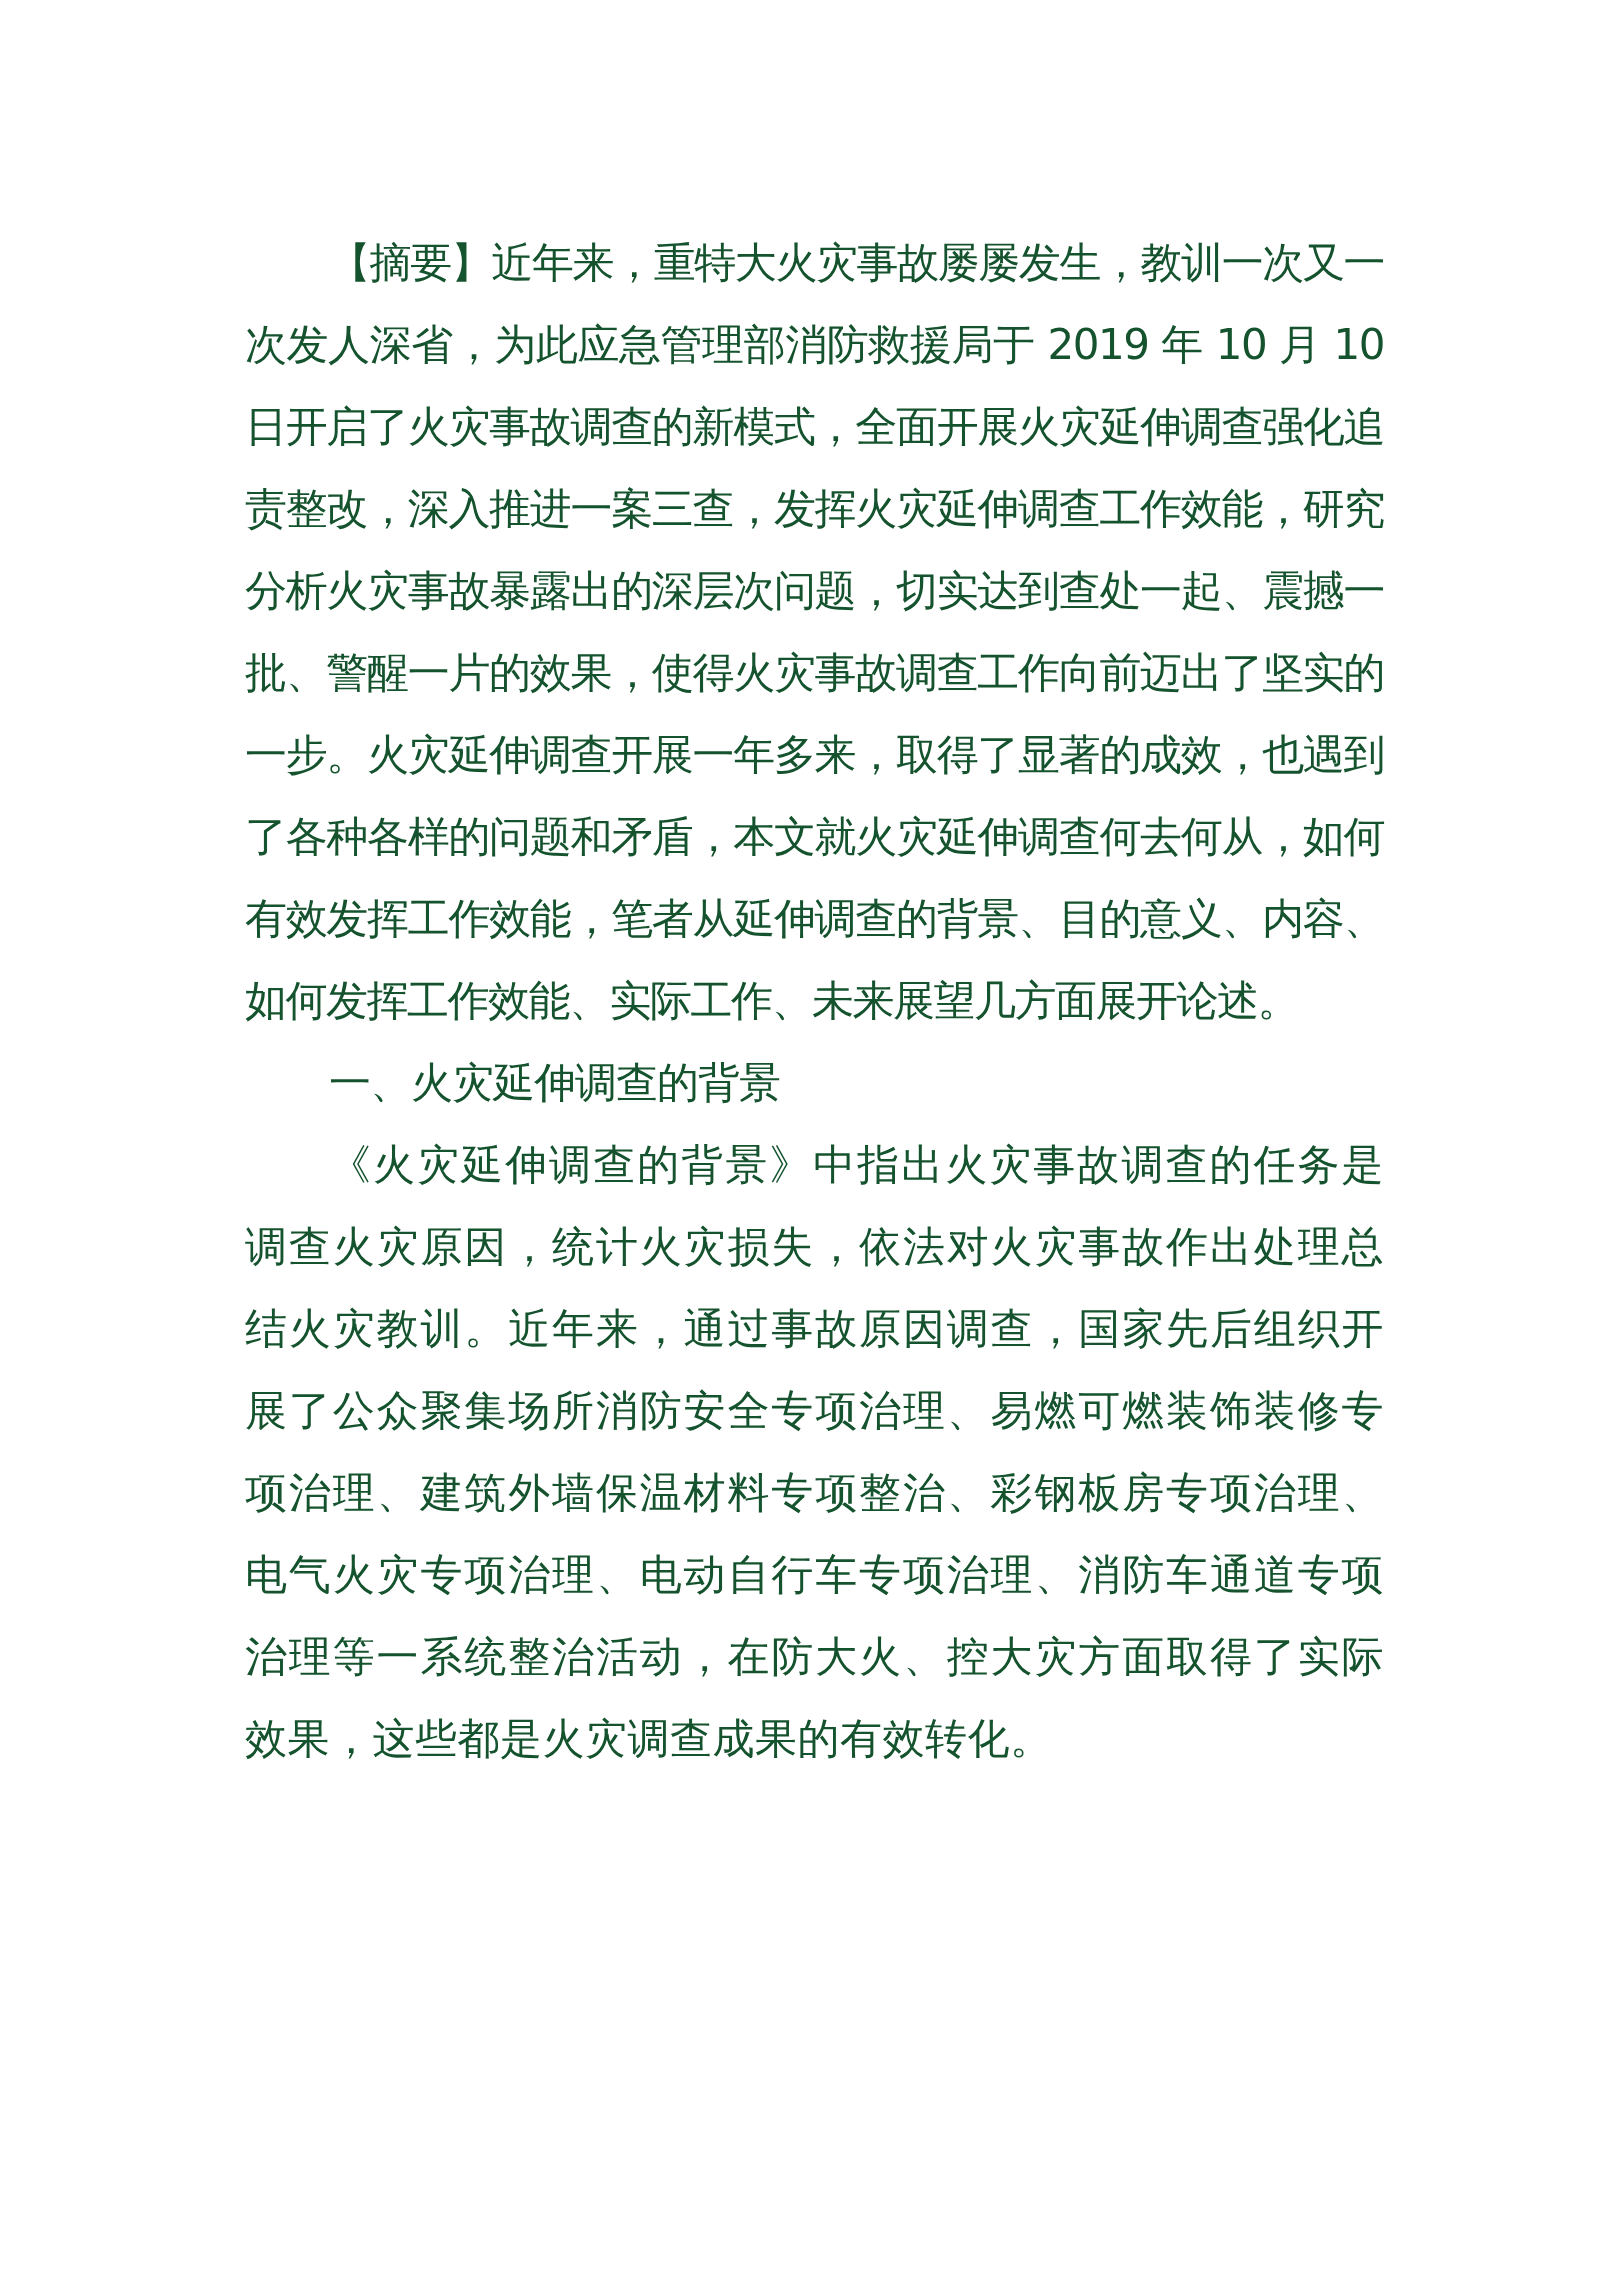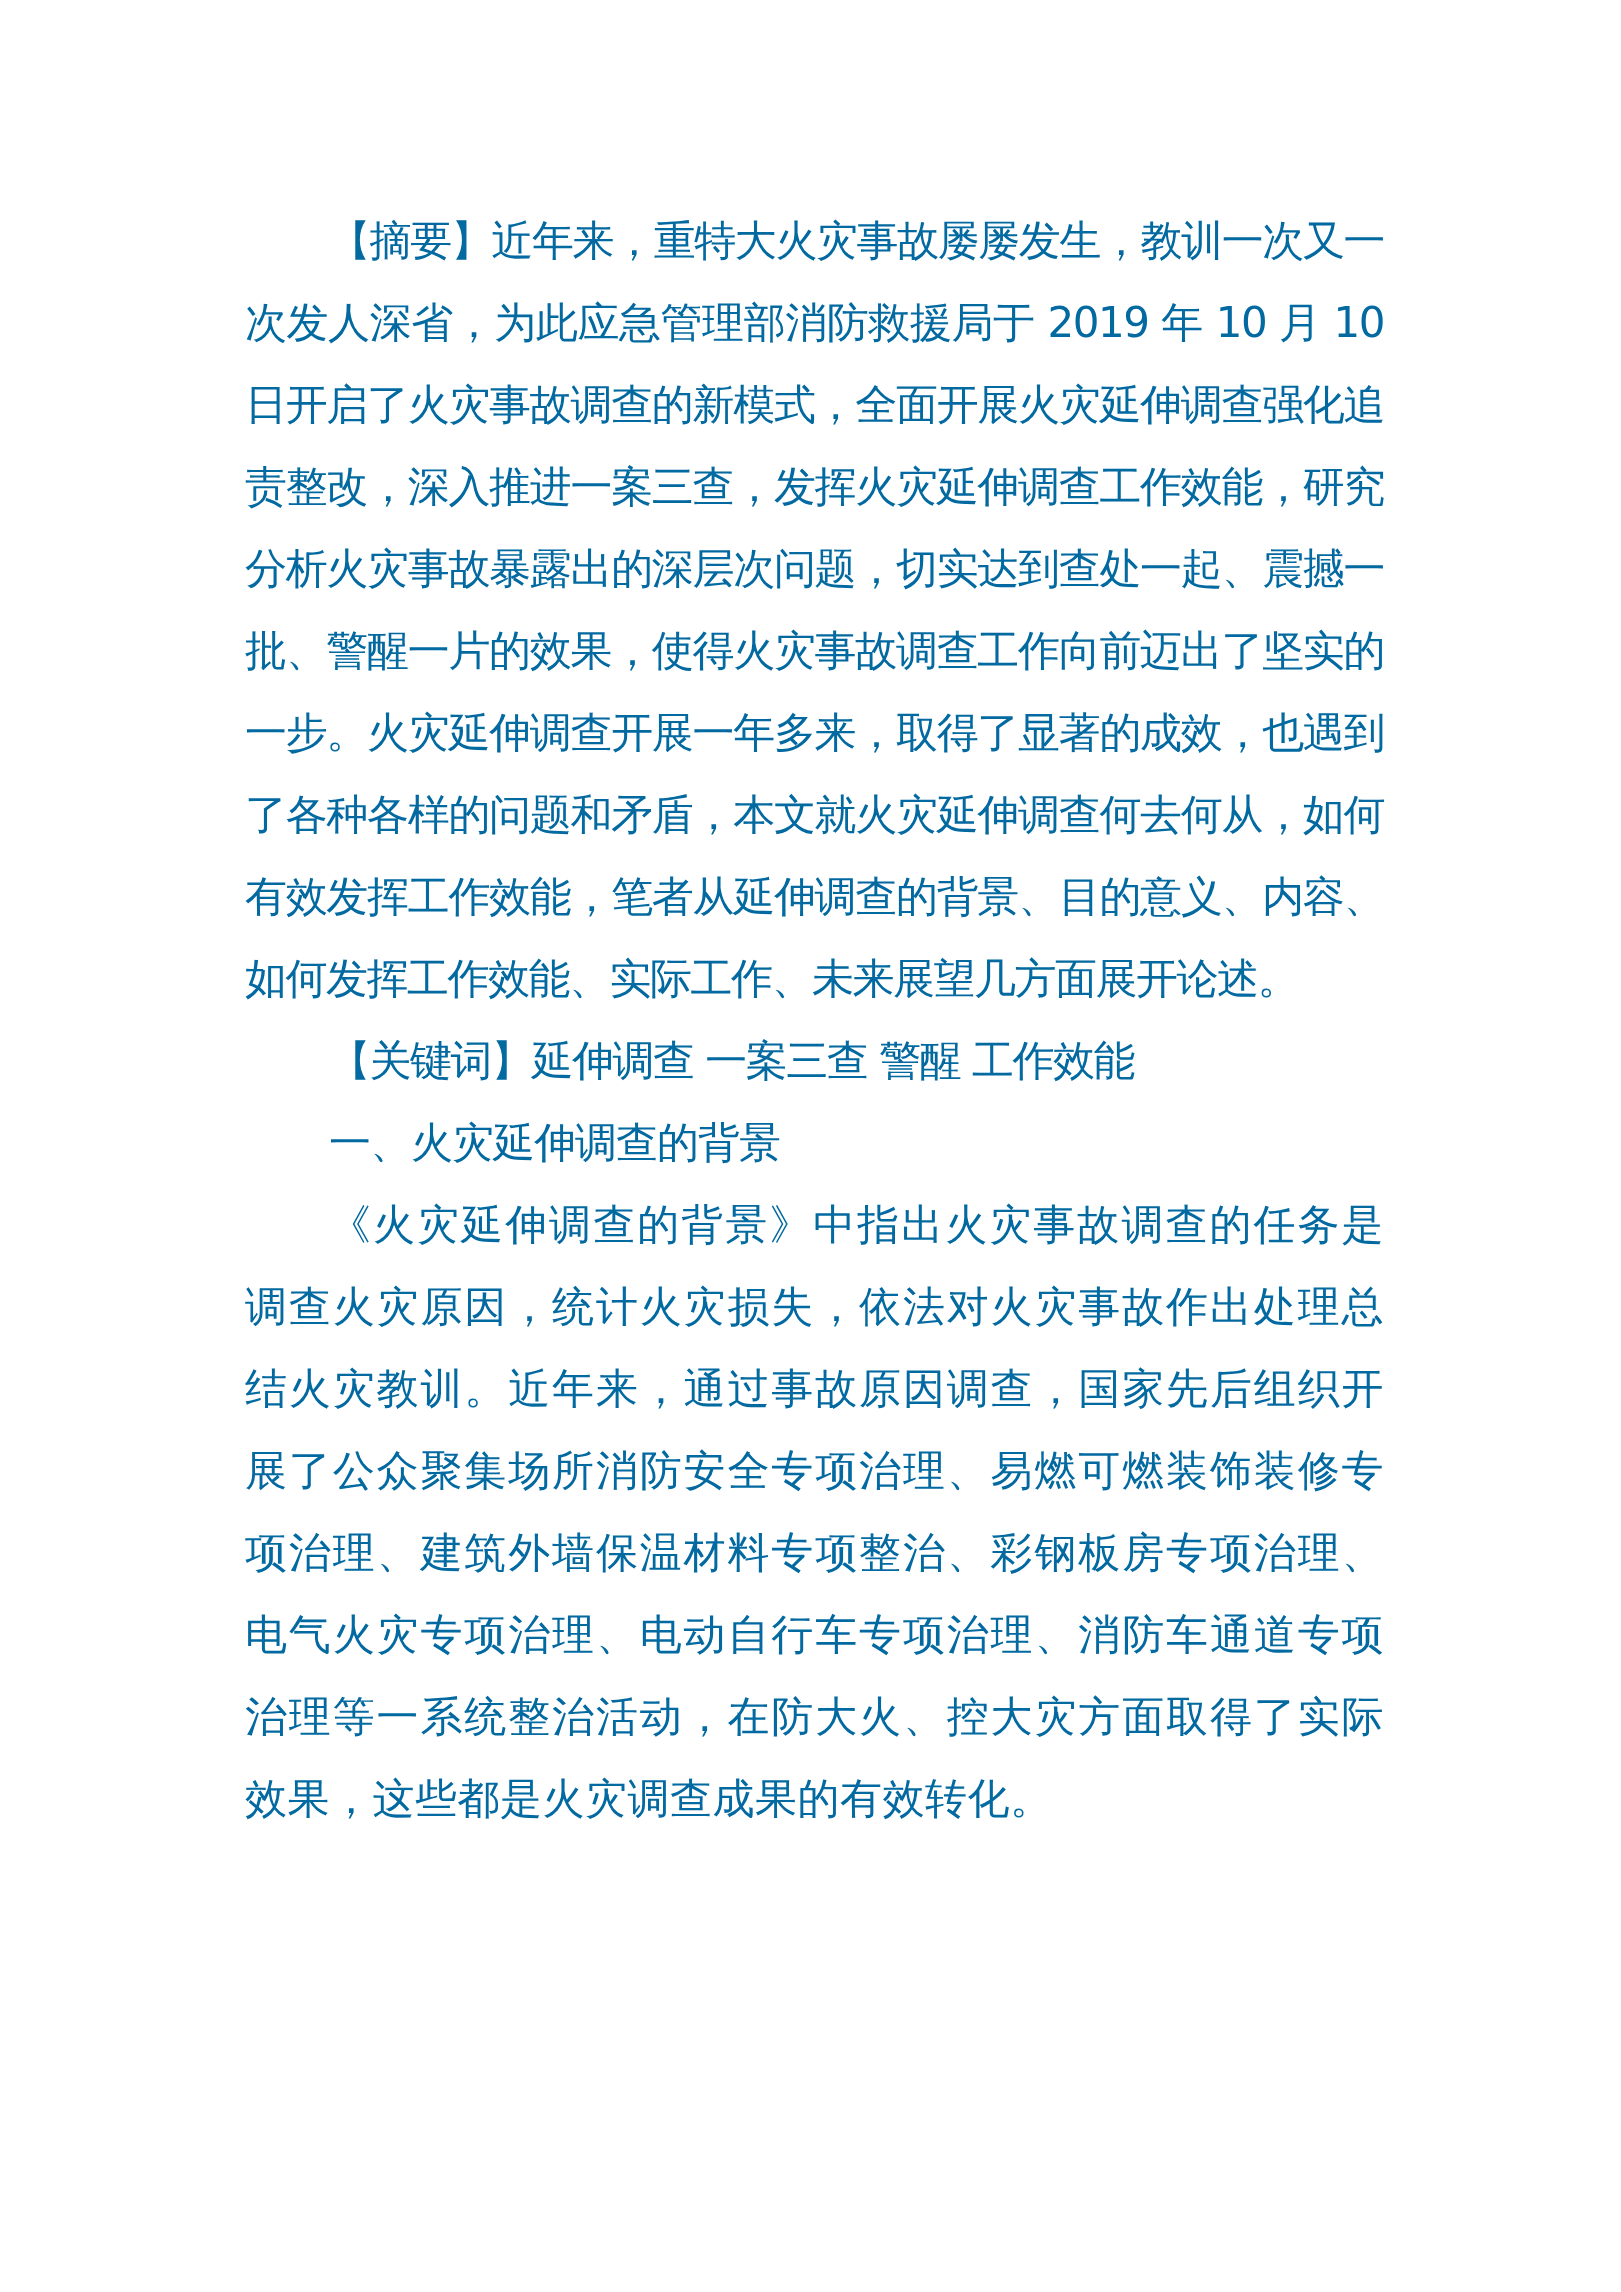--- a/index.html
+++ b/index.html
@@ -1,22 +1,22 @@
 <!DOCTYPE html>
 <html><head>
 <meta charset="utf-8">
 <style>
   html, body { margin: 0; padding: 0; background: #ffffff; }
   body { width: 1621px; height: 2293px; position: relative; overflow: hidden; }
   .page {
     position: absolute;
     left: 245px;
-    top: 200px;
+    top: 222px;
     width: 1139px;
-    color: #0369a1;
+    color: #14532d;
   }
   .para {
     margin: 0;
     font-size: 42px;
     line-height: 82px;
     text-align: justify;
     text-align-last: left;
     word-break: break-all;
   }
   .sans { font-family: "DejaVu Sans", "Liberation Sans", sans-serif; letter-spacing: -1.5px; }
@@ -24,20 +24,19 @@
   .indent { text-indent: 84px; }
   .kw { font-family: "DejaVu Sans", "Liberation Sans", sans-serif; letter-spacing: -1.5px; }
   .heading { font-family: "DejaVu Sans", "Liberation Sans", sans-serif; letter-spacing: -1px; }
 </style>
 </head>
 <body>
 
 <div class="page">
   <p class="para sans indent"><span>【摘要】</span><span>近年来，重特大火灾事故屡屡发生，教训一次又一次发人深省，为此应急管理部消防救援局于 2019 年 10 月 10 日开启了火灾事故调查的新模式，全面开展火灾延伸调查强化追责整改，深入推进一案三查，发挥火灾延伸调查工作效能，研究分析火灾事故暴露出的深层次问题，切实达到查处一起、震撼一批、警醒一片的效果，使得火灾事故调查工作向前迈出了坚实的一步。火灾延伸调查开展一年多来，取得了显著的成效，也遇到了各种各样的问题和矛盾，本文就火灾延伸调查何去何从，如何有效发挥工作效能，笔者从延伸调查的背景、目的意义、内容、如何发挥工作效能、实际工作、未来展望几方面展开论述。</span></p>
 
-  <p class="para kw indent"><span>【关键词】</span><span>延伸调查 一案三查 警醒 工作效能</span></p>
 
   <p class="para heading indent">一、火灾延伸调查的背景</p>
 
   <p class="para serif indent">《火灾延伸调查的背景》中指出火灾事故调查的任务是调查火灾原因，统计火灾损失，依法对火灾事故作出处理总结火灾教训。近年来，通过事故原因调查，国家先后组织开展了公众聚集场所消防安全专项治理、易燃可燃装饰装修专项治理、建筑外墙保温材料专项整治、彩钢板房专项治理、电气火灾专项治理、电动自行车专项治理、消防车通道专项治理等一系统整治活动，在防大火、控大灾方面取得了实际效果，这些都是火灾调查成果的有效转化。</p>
 
 </div>
 
 
 </body></html>

